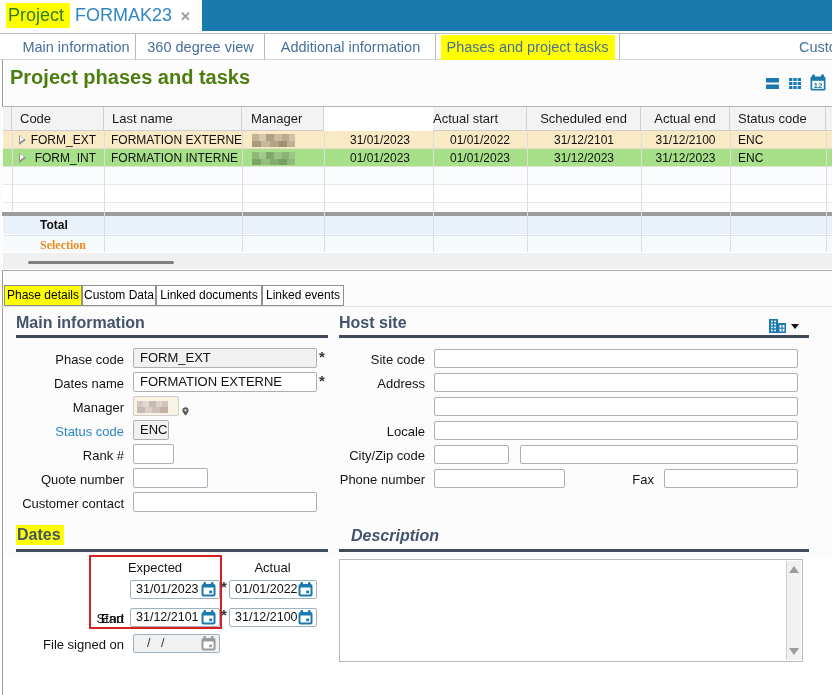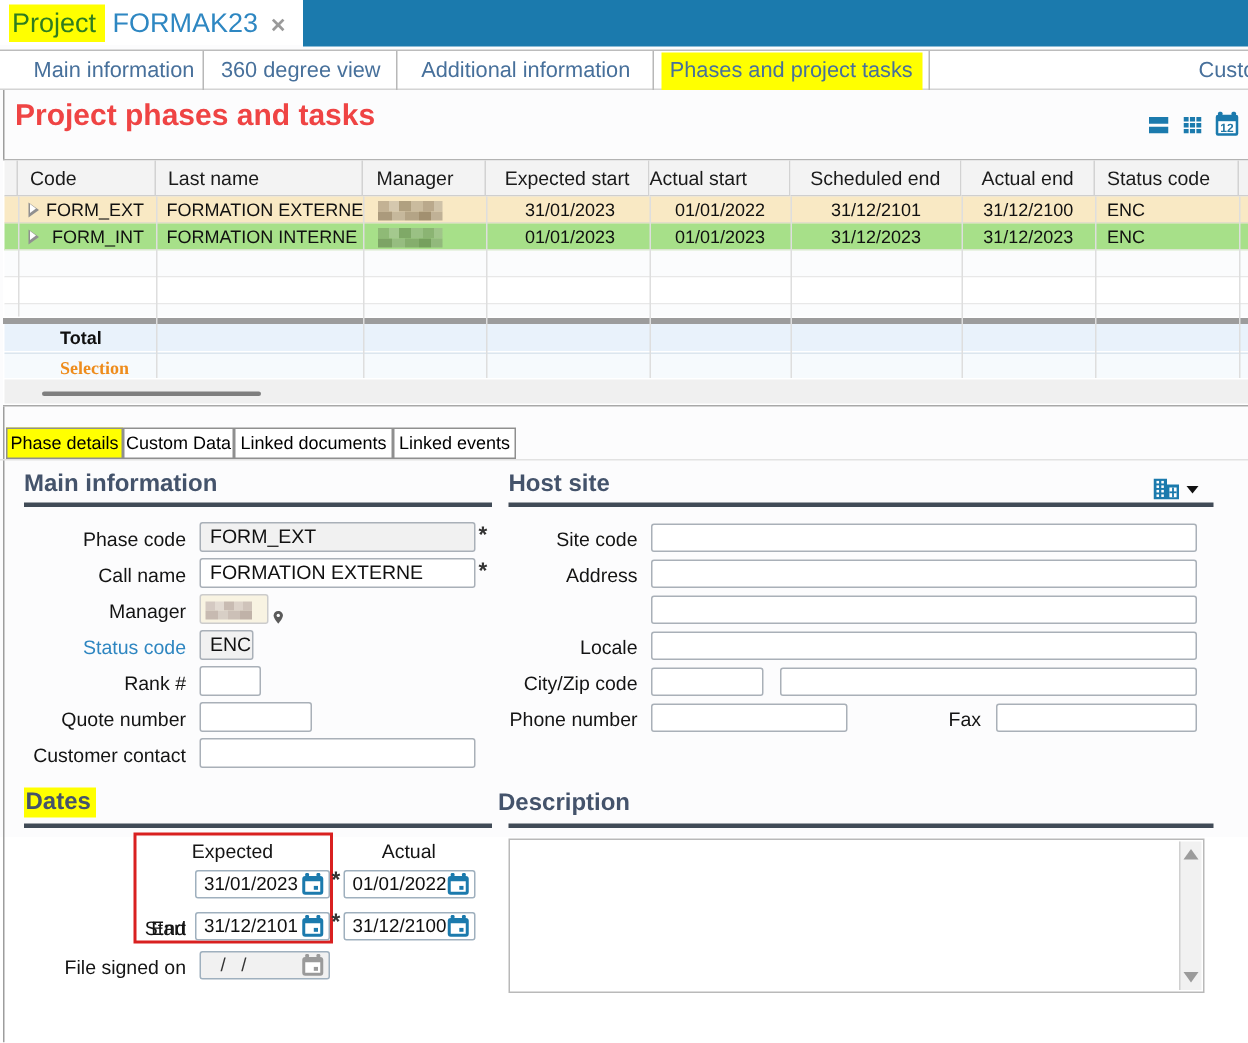--- a/index.html
+++ b/index.html
@@ -11,21 +11,21 @@
 #tab1 { left:0; top:0; width:202px; height:30px; background:#fff; font-size:18px; line-height:30px; padding-left:6px; white-space:nowrap; }
 #tab1 .proj { background:#ffff00; color:#2f7d1f; padding:2px 6px 3px 2px; }
 #tab1 .code { color:#2e87c2; }
 #tab1 .x { color:#9a9a9a; font-size:13px; font-weight:bold; margin-left:8px; }
 
 #tabrow { left:0; top:33px; width:832px; height:27px; border-top:1px solid #bcbcbc; border-bottom:1px solid #d4d4d4; background:#fff; }
 .t2 { position:absolute; top:0; height:26px; border-right:1px solid #b8b8b8; color:#47709b; font-size:14.5px; text-align:center; line-height:26px; white-space:nowrap; overflow:hidden; }
 
 #leftline { left:2px; top:60px; width:1px; height:635px; background:#9d9d9d; }
 
-#ptitle { left:10px; top:66px; font-size:20px; font-weight:bold; color:#ef4444; }
+#ptitle { left:10px; top:66px; font-size:20px; font-weight:bold; color:#4d7c0f; }
 
 #grid { left:2px; top:106px; width:830px; height:165px; border-top:1px solid #b3b3b3; background:#fff; }
 .hdr { position:absolute; top:107px; height:24px; background:#f3f3f3; border-right:1px solid #d2d2d2; border-bottom:1px solid #cfcfcf; font-size:13px; color:#1a1a1a; line-height:23px; white-space:nowrap; }
 .cellline { position:absolute; width:1px; background:#dedede; }
 .row { position:absolute; left:3px; width:829px; height:18px; }
 .cell { position:absolute; top:0; height:18px; font-size:12px; color:#101010; line-height:18px; white-space:nowrap; }
 .tri { position:absolute; left:16px; top:4px; width:0; height:0; border-left:7px solid #909090; border-top:5.5px solid transparent; border-bottom:5.5px solid transparent; }
 .tri:after { content:""; position:absolute; left:-6px; top:-3.8px; width:0; height:0; border-left:4.6px solid #fff; border-top:3.8px solid transparent; border-bottom:3.8px solid transparent; }
 .blur { position:absolute; }
 #splitter { left:2px; top:212px; width:830px; height:4px; background:#9c9c9c; }
@@ -93,21 +93,20 @@
     <rect x="2.2" y="6.8" width="11.6" height="8" fill="#fff"></rect>
     <text x="8" y="13.9" font-size="8" font-weight="bold" fill="#2378a5" text-anchor="middle" font-family="Liberation Sans">12</text>
   </svg>
 
   <div class="abs" id="grid"></div>
 
   <div class="hdr" style="left:3px;width:9px;"></div>
   <div class="hdr" style="left:12px;width:92px;padding-left:8px;">Code</div>
   <div class="hdr" style="left:104px;width:138px;padding-left:8px;">Last name</div>
   <div class="hdr" style="left:242px;width:82px;padding-left:9px;">Manager</div>
-  <div class="hdr" style="left:324px;width:109px;text-align:center;">Expected start</div>
   <div class="hdr" style="left:433px;width:94px;text-align:left;">Actual start</div>
   <div class="hdr" style="left:527px;width:114px;text-align:center;">Scheduled end</div>
   <div class="hdr" style="left:641px;width:89px;text-align:center;">Actual end</div>
   <div class="hdr" style="left:730px;width:96px;padding-left:8px;">Status code</div>
   <div class="hdr" style="left:826px;width:6px;border-right:none;"></div>
 
   <div class="row" style="top:131px;background:#f9e9c4;border-bottom:1px solid #e3ddc8;">
     <div class="tri"></div>
     <div class="cell" style="left:9px;width:84px;text-align:right;">FORM_EXT</div>
     <div class="cell" style="left:108px;">FORMATION EXTERNE</div>
@@ -167,21 +166,21 @@
   <div class="ptab" style="left:262px;width:82px;">Linked events</div>
   <div class="abs" id="ptabline"></div>
 
   <div class="h2" style="left:16px;top:314px;">Main information</div>
   <div class="rule" style="left:16px;top:335px;width:312px;"></div>
 
   <div class="lbl" style="left:0px;top:352px;width:124px;">Phase code</div>
   <div class="fld ro" style="left:133px;top:348px;width:184px;height:20px;line-height:18px;">FORM_EXT</div>
   <div class="star" style="left:319px;top:348px;">*</div>
 
-  <div class="lbl" style="left:0px;top:376px;width:124px;">Call name</div>
+  <div class="lbl" style="left:0px;top:376px;width:124px;">Dates name</div>
   <div class="fld" style="left:133px;top:372px;width:184px;height:20px;line-height:18px;">FORMATION EXTERNE</div>
   <div class="star" style="left:319px;top:372px;">*</div>
 
   <div class="lbl" style="left:0px;top:400px;width:124px;">Manager</div>
   <div class="abs" style="left:133px;top:396px;width:46px;height:20px;border:1px solid #cccccc;border-radius:2px;background:#f8f3e2;">
     <div class="abs" style="left:3px;top:4px;width:31px;height:6px;background:linear-gradient(90deg,#d4c9c2 0 6px,#e2dad2 6px 12px,#c8bbb2 12px 19px,#dcd2c9 19px 25px,#cfc3ba 25px 31px);"></div>
     <div class="abs" style="left:3px;top:10px;width:31px;height:6px;background:linear-gradient(90deg,#c7bab1 0 8px,#d8cfc6 8px 15px,#ccc0b7 15px 23px,#c0b2a8 23px 31px);"></div>
   </div>
   <svg class="abs" style="left:182px;top:407px;" width="7" height="9" viewBox="0 0 7 9">
       <path d="M3.5 0.3 C5.2 0.3 6.6 1.6 6.6 3.3 C6.6 5.4 3.5 8.7 3.5 8.7 C3.5 8.7 0.4 5.4 0.4 3.3 C0.4 1.6 1.8 0.3 3.5 0.3 Z" fill="#5a5a5a"></path>
@@ -248,21 +247,21 @@
   <div class="datefld" style="left:229px;top:580px;width:88px;">01/01/2022</div>
 
   <div class="lbl" style="left:40px;top:611px;width:84px;">End</div>
   <div class="datefld" style="left:130px;top:608px;width:90px;">31/12/2101</div>
   <div class="star" style="left:221px;top:606px;">*</div>
   <div class="datefld" style="left:229px;top:608px;width:88px;">31/12/2100</div>
 
   <div class="lbl" style="left:0px;top:637px;width:124px;">File signed on</div>
   <div class="datefld" style="left:133px;top:634px;width:87px;background:#f1f1f1;color:#333;"><span style="padding-left:8px;">/&nbsp;&nbsp;&nbsp;/</span></div>
 
-  <div class="h2" style="left:332px;top:527px;">Description</div>
+  <div class="h2" style="left:351px;top:527px;font-style:italic;">Description</div>
   <div class="rule" style="left:339px;top:549px;width:470px;"></div>
   <div class="abs" id="descbox">
     <div id="vscroll">
       <div class="arr" style="top:5px;border-left:5px solid transparent;border-right:5px solid transparent;border-bottom:7px solid #9b9b9b;"></div>
       <div class="arr" style="bottom:5px;border-left:5px solid transparent;border-right:5px solid transparent;border-top:7px solid #9b9b9b;"></div>
     </div>
   </div>
 </div>
 <svg class="abs" style="left:201px;top:582px;" width="15" height="15" viewBox="0 0 15 15">
     <rect x="2.5" y="0" width="2.5" height="3.5" rx="0.8" fill="#1b7aad"></rect>

